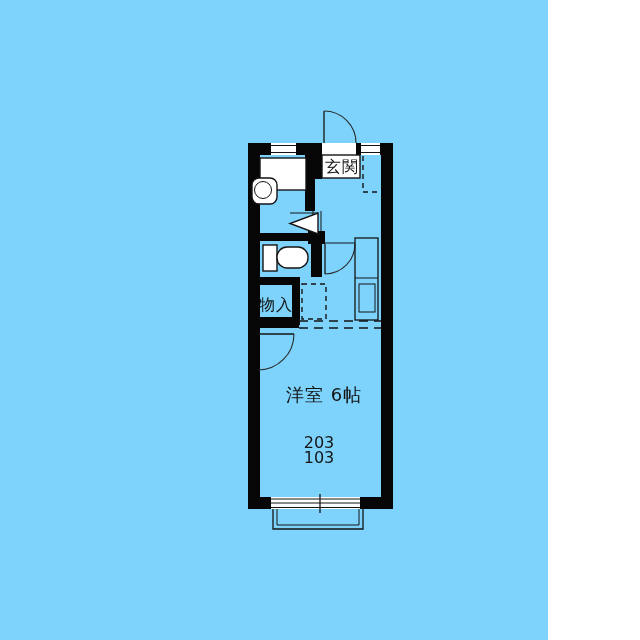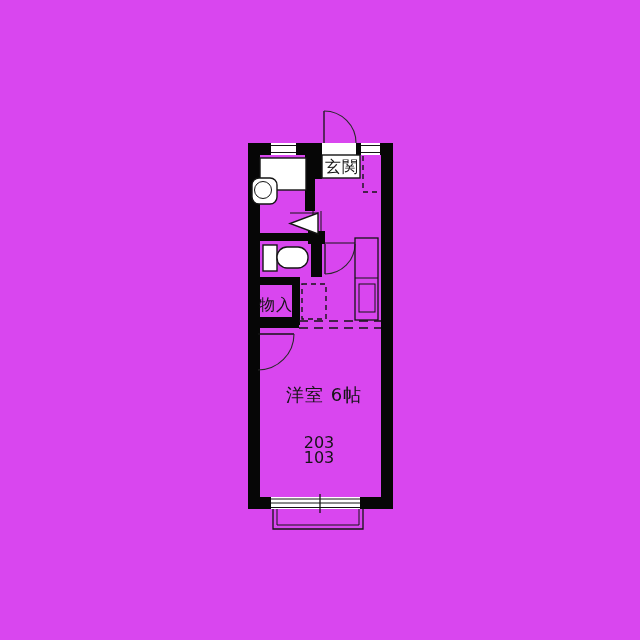--- a/index.html
+++ b/index.html
@@ -1,16 +1,16 @@
 <!DOCTYPE html>
 <html><head>
 <meta charset="utf-8">
 <style>
   html,body{margin:0;padding:0;background:#ffffff;}
-  #stage{position:relative;width:640px;height:640px;background:#d946ef;overflow:hidden;
+  #stage{position:relative;width:548px;height:640px;background:#7dd3fc;overflow:hidden;
          font-family:"DejaVu Sans","Liberation Sans",sans-serif;}
   svg{position:absolute;left:0;top:0;}
   text{font-family:"DejaVu Sans","Liberation Sans",sans-serif;fill:#141414;}
   .wall{fill:#060606;stroke:none;}
   .thin{fill:none;stroke:#141414;stroke-width:1.3;}
   .thin2{fill:none;stroke:#141414;stroke-width:1;}
   .fix{fill:#ffffff;stroke:#141414;stroke-width:1.4;}
   .dash{fill:none;stroke:#141414;stroke-width:1.4;stroke-dasharray:5 4;}
   .dashwide{fill:none;stroke:#141414;stroke-width:1.6;stroke-dasharray:9 6;}
   .arc{fill:none;stroke:#2a2a2a;stroke-width:1.1;}

